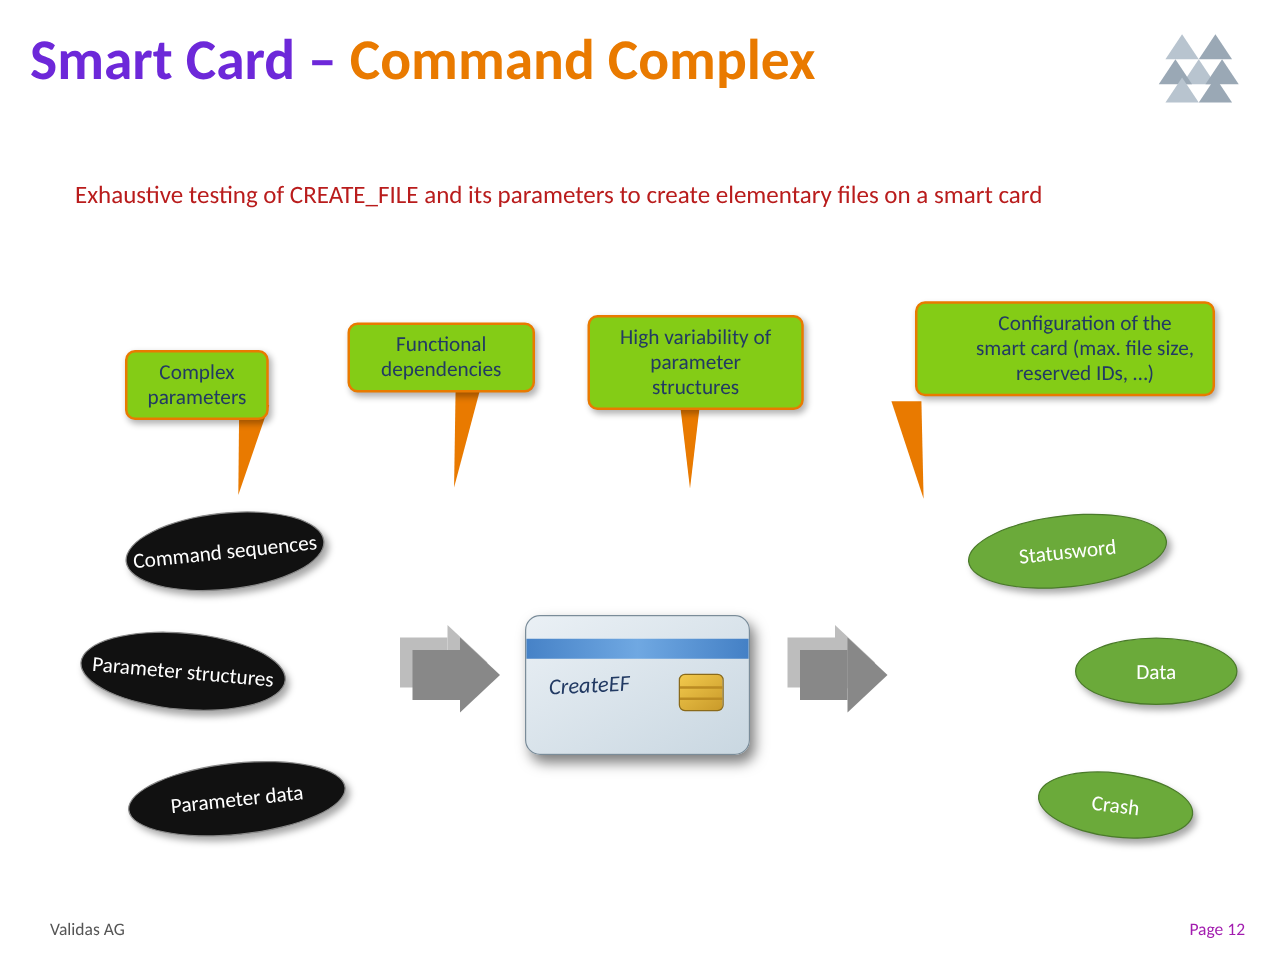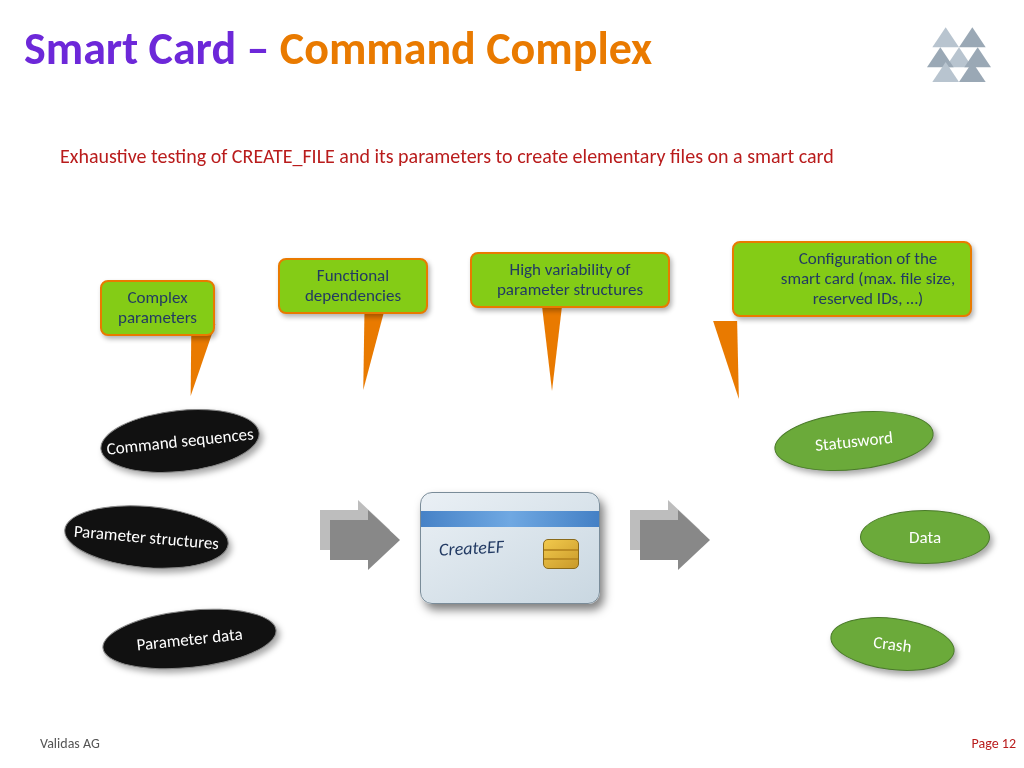--- a/index.html
+++ b/index.html
@@ -75,21 +75,21 @@
     overflow: hidden;
   }
   .card-stripe { position:absolute; top:18px; left:0; right:0; height:16px; background:linear-gradient(90deg,#2a6fbf,#5c9de0,#2a6fbf); opacity:0.85; }
   .chip { position:absolute; right:20px; top:46px; width:36px; height:30px; border-radius:5px; background:linear-gradient(145deg,#f2c94c,#c99a2a); border:1px solid #8a6a1a; }
   .chip::before, .chip::after { content:""; position:absolute; background:#bb8b22; }
   .chip::before { top:9px; left:0; right:0; height:2px; }
   .chip::after { top:18px; left:0; right:0; height:2px; }
   .card-label { position:absolute; left:18px; top:44px; font-size:18px; color:#223a63; font-style:italic; transform:rotate(-3deg); }
 
   .footer-left { position:absolute; bottom:16px; left:24px; font-size:14px; color:#555;margin-left:16px; }
-  .footer-right { position:absolute; bottom:16px; right:8px; font-size:14px; color:#b91c1c;padding-left:16px; }
+  .footer-right { position:absolute; bottom:16px; right:28px; font-size:14px; color:#a21caf;padding-left:16px; }
 </style>
 </head>
 <body>
 
 <div class="slide">
 
   <svg class="logo" viewBox="0 0 100 90">
     <polygon points="30,5 50,35 10,35" fill="#b8c4cf"></polygon>
     <polygon points="70,5 90,35 50,35" fill="#9aa8b5"></polygon>
     <polygon points="50,35 70,65 30,65" fill="#b8c4cf"></polygon>
@@ -105,21 +105,21 @@
 
   <div class="subtitle">Exhaustive testing of CREATE_FILE and its parameters to create elementary files on a smart card</div>
 
   <div class="callout-tail" style="left:185px; top:330px; transform: skewX(-10deg) scaleY(1.2);"></div>
   <div class="callout-tail" style="left:358px; top:312px; transform: skewX(-8deg) scaleY(1.6);"></div>
   <div class="callout-tail" style="left:540px; top:310px; transform: scaleY(1.7);"></div>
   <div class="callout-tail" style="left:720px; top:330px; transform: skewX(10deg) scaleY(1.3);"></div>
 
   <div class="callout" style="left:100px; top:280px; width:115px;">Complex parameters</div>
   <div class="callout" style="left:278px; top:258px; width:150px;">Functional dependencies</div>
-  <div class="callout" style="left:470px; top:252px; width:200px;">High variability of parameter structures</div>
+  <div class="callout" style="left:470px; top:252px; width:173px;">High variability of parameter structures</div>
   <div class="callout" style="left:732px; top:241px; width:240px;padding-left:44px;">Configuration of the smart card (max. file size, reserved IDs, …)</div>
 
   <div class="ellipse ell-black rot-ccw" style="left:100px; top:410px; width:160px; height:62px;">
     <span>Command sequences</span>
   </div>
   <div class="ellipse ell-black rot-cw" style="left:64px; top:506px; width:165px; height:62px;">
     <span>Parameter structures</span>
   </div>
   <div class="ellipse ell-black rot-ccw" style="left:102px; top:610px; width:175px; height:58px;">
     <span>Parameter data</span>

